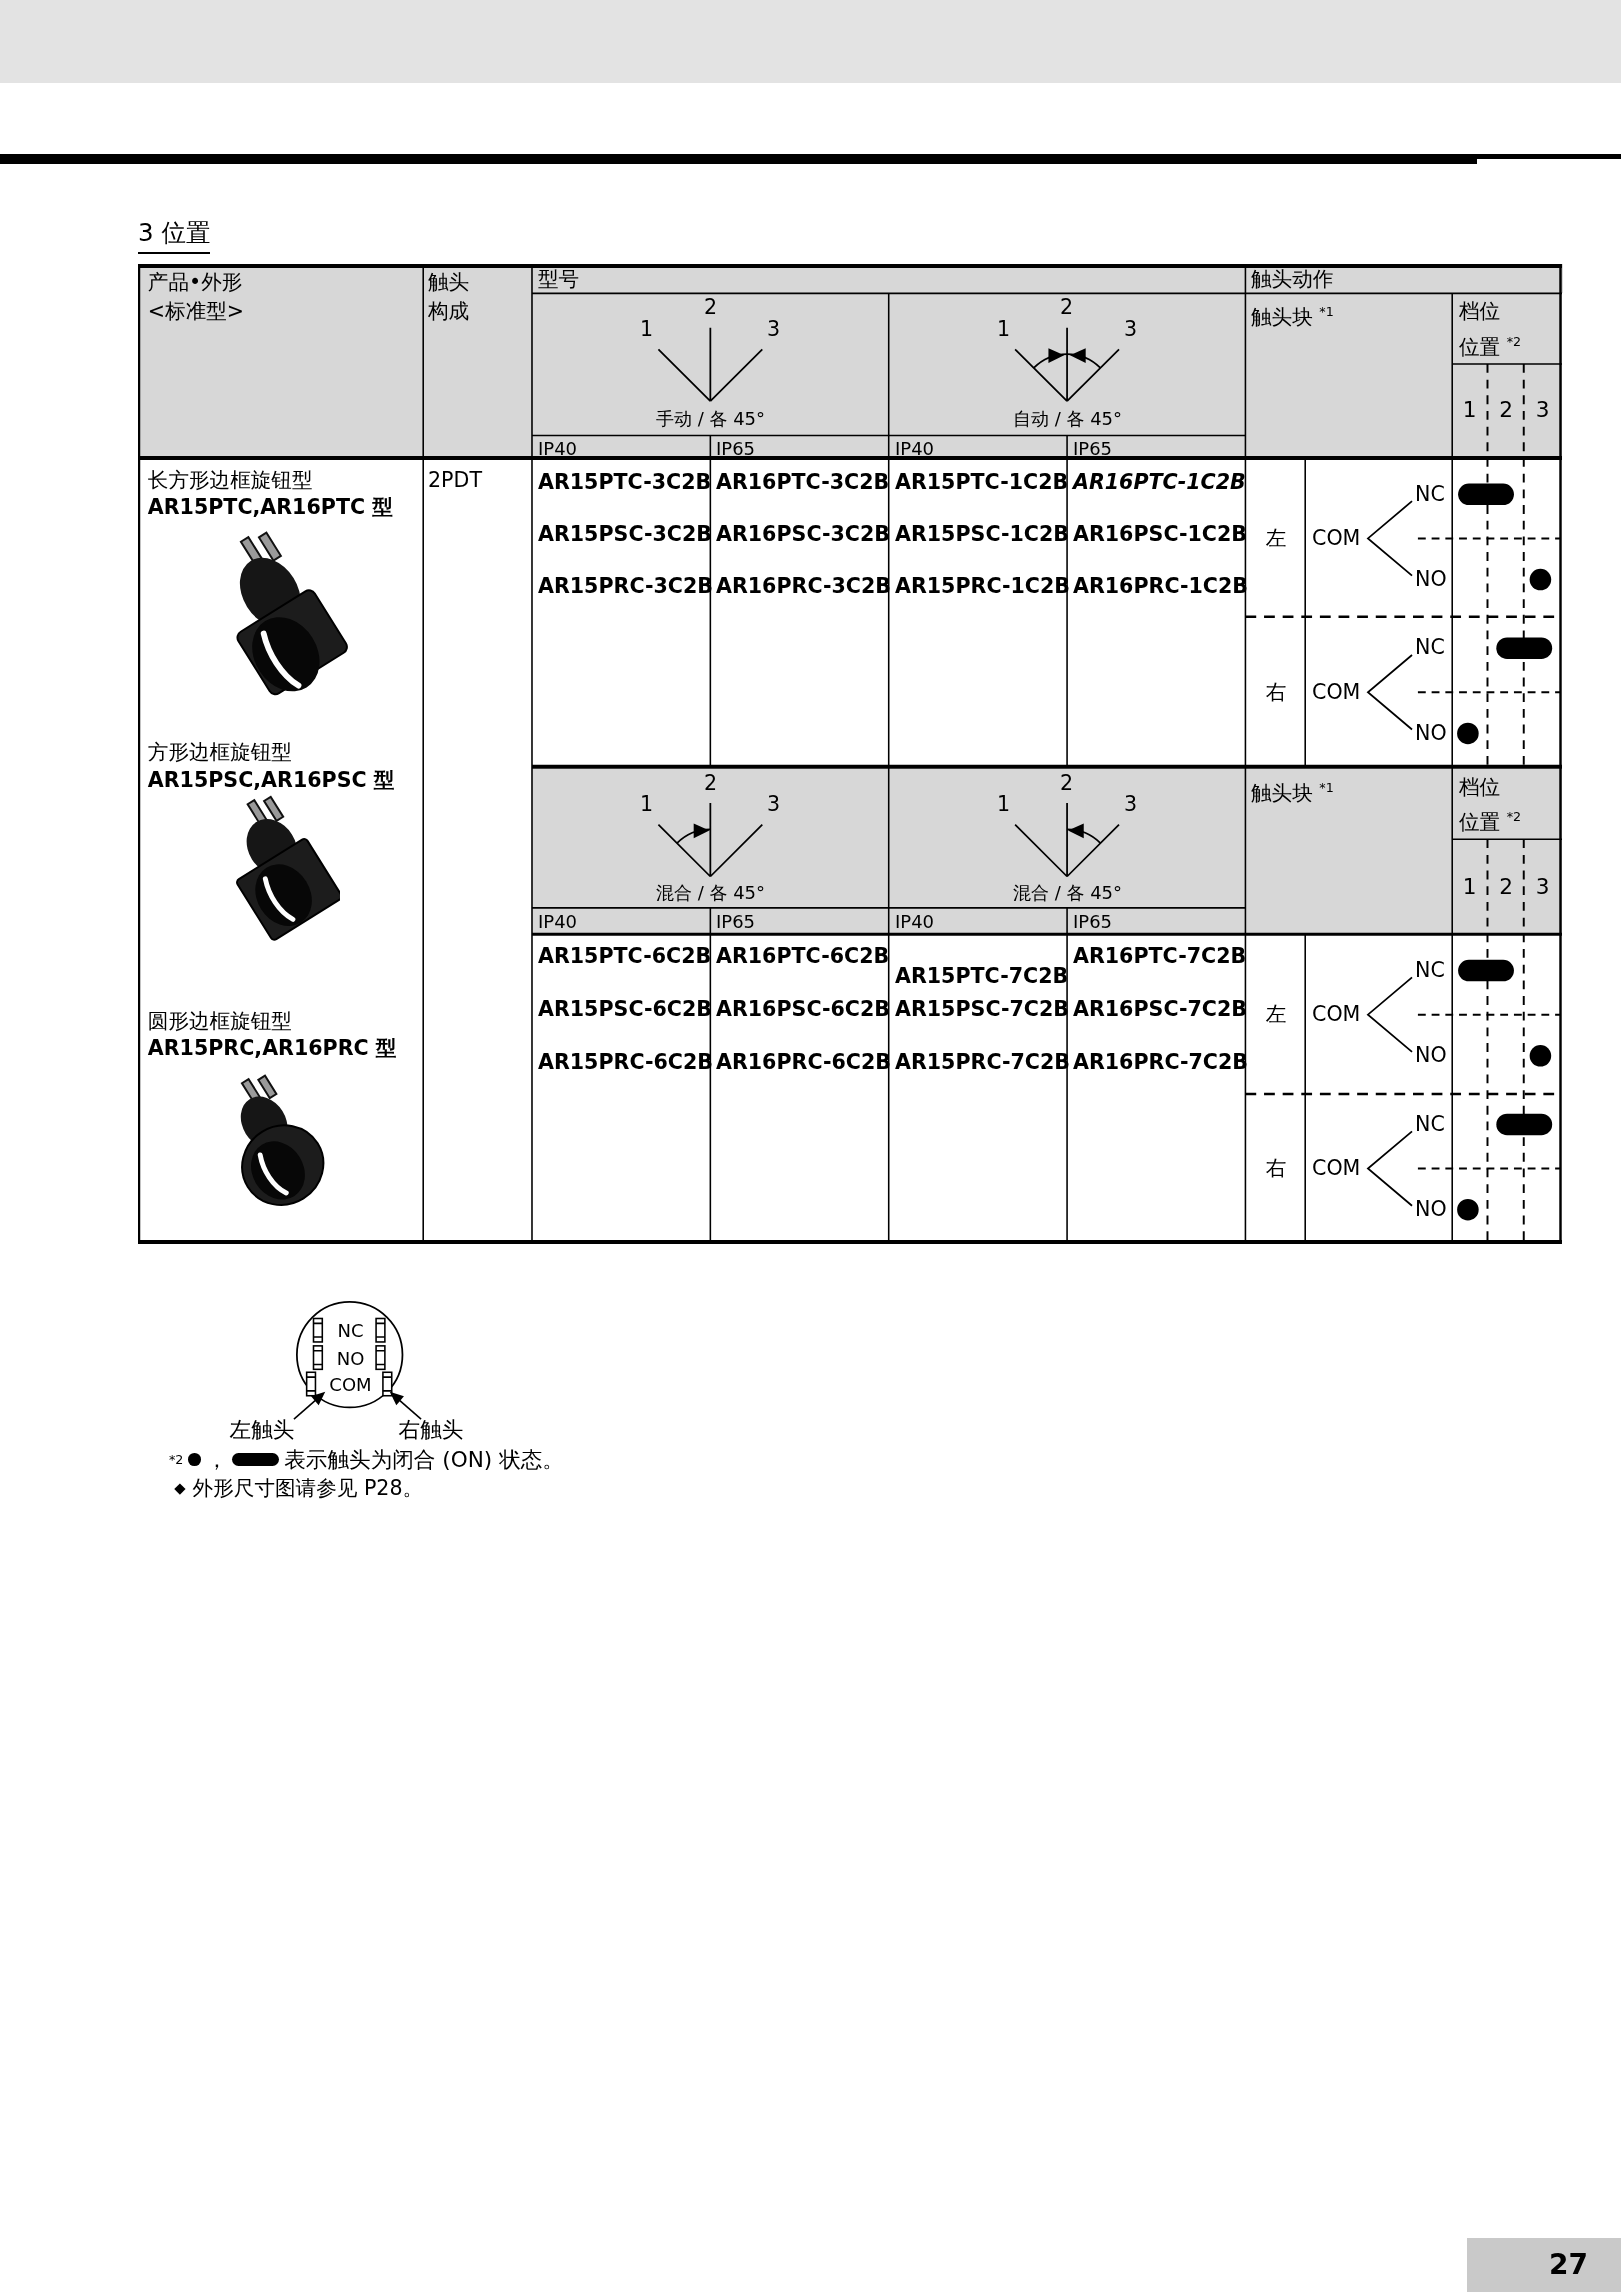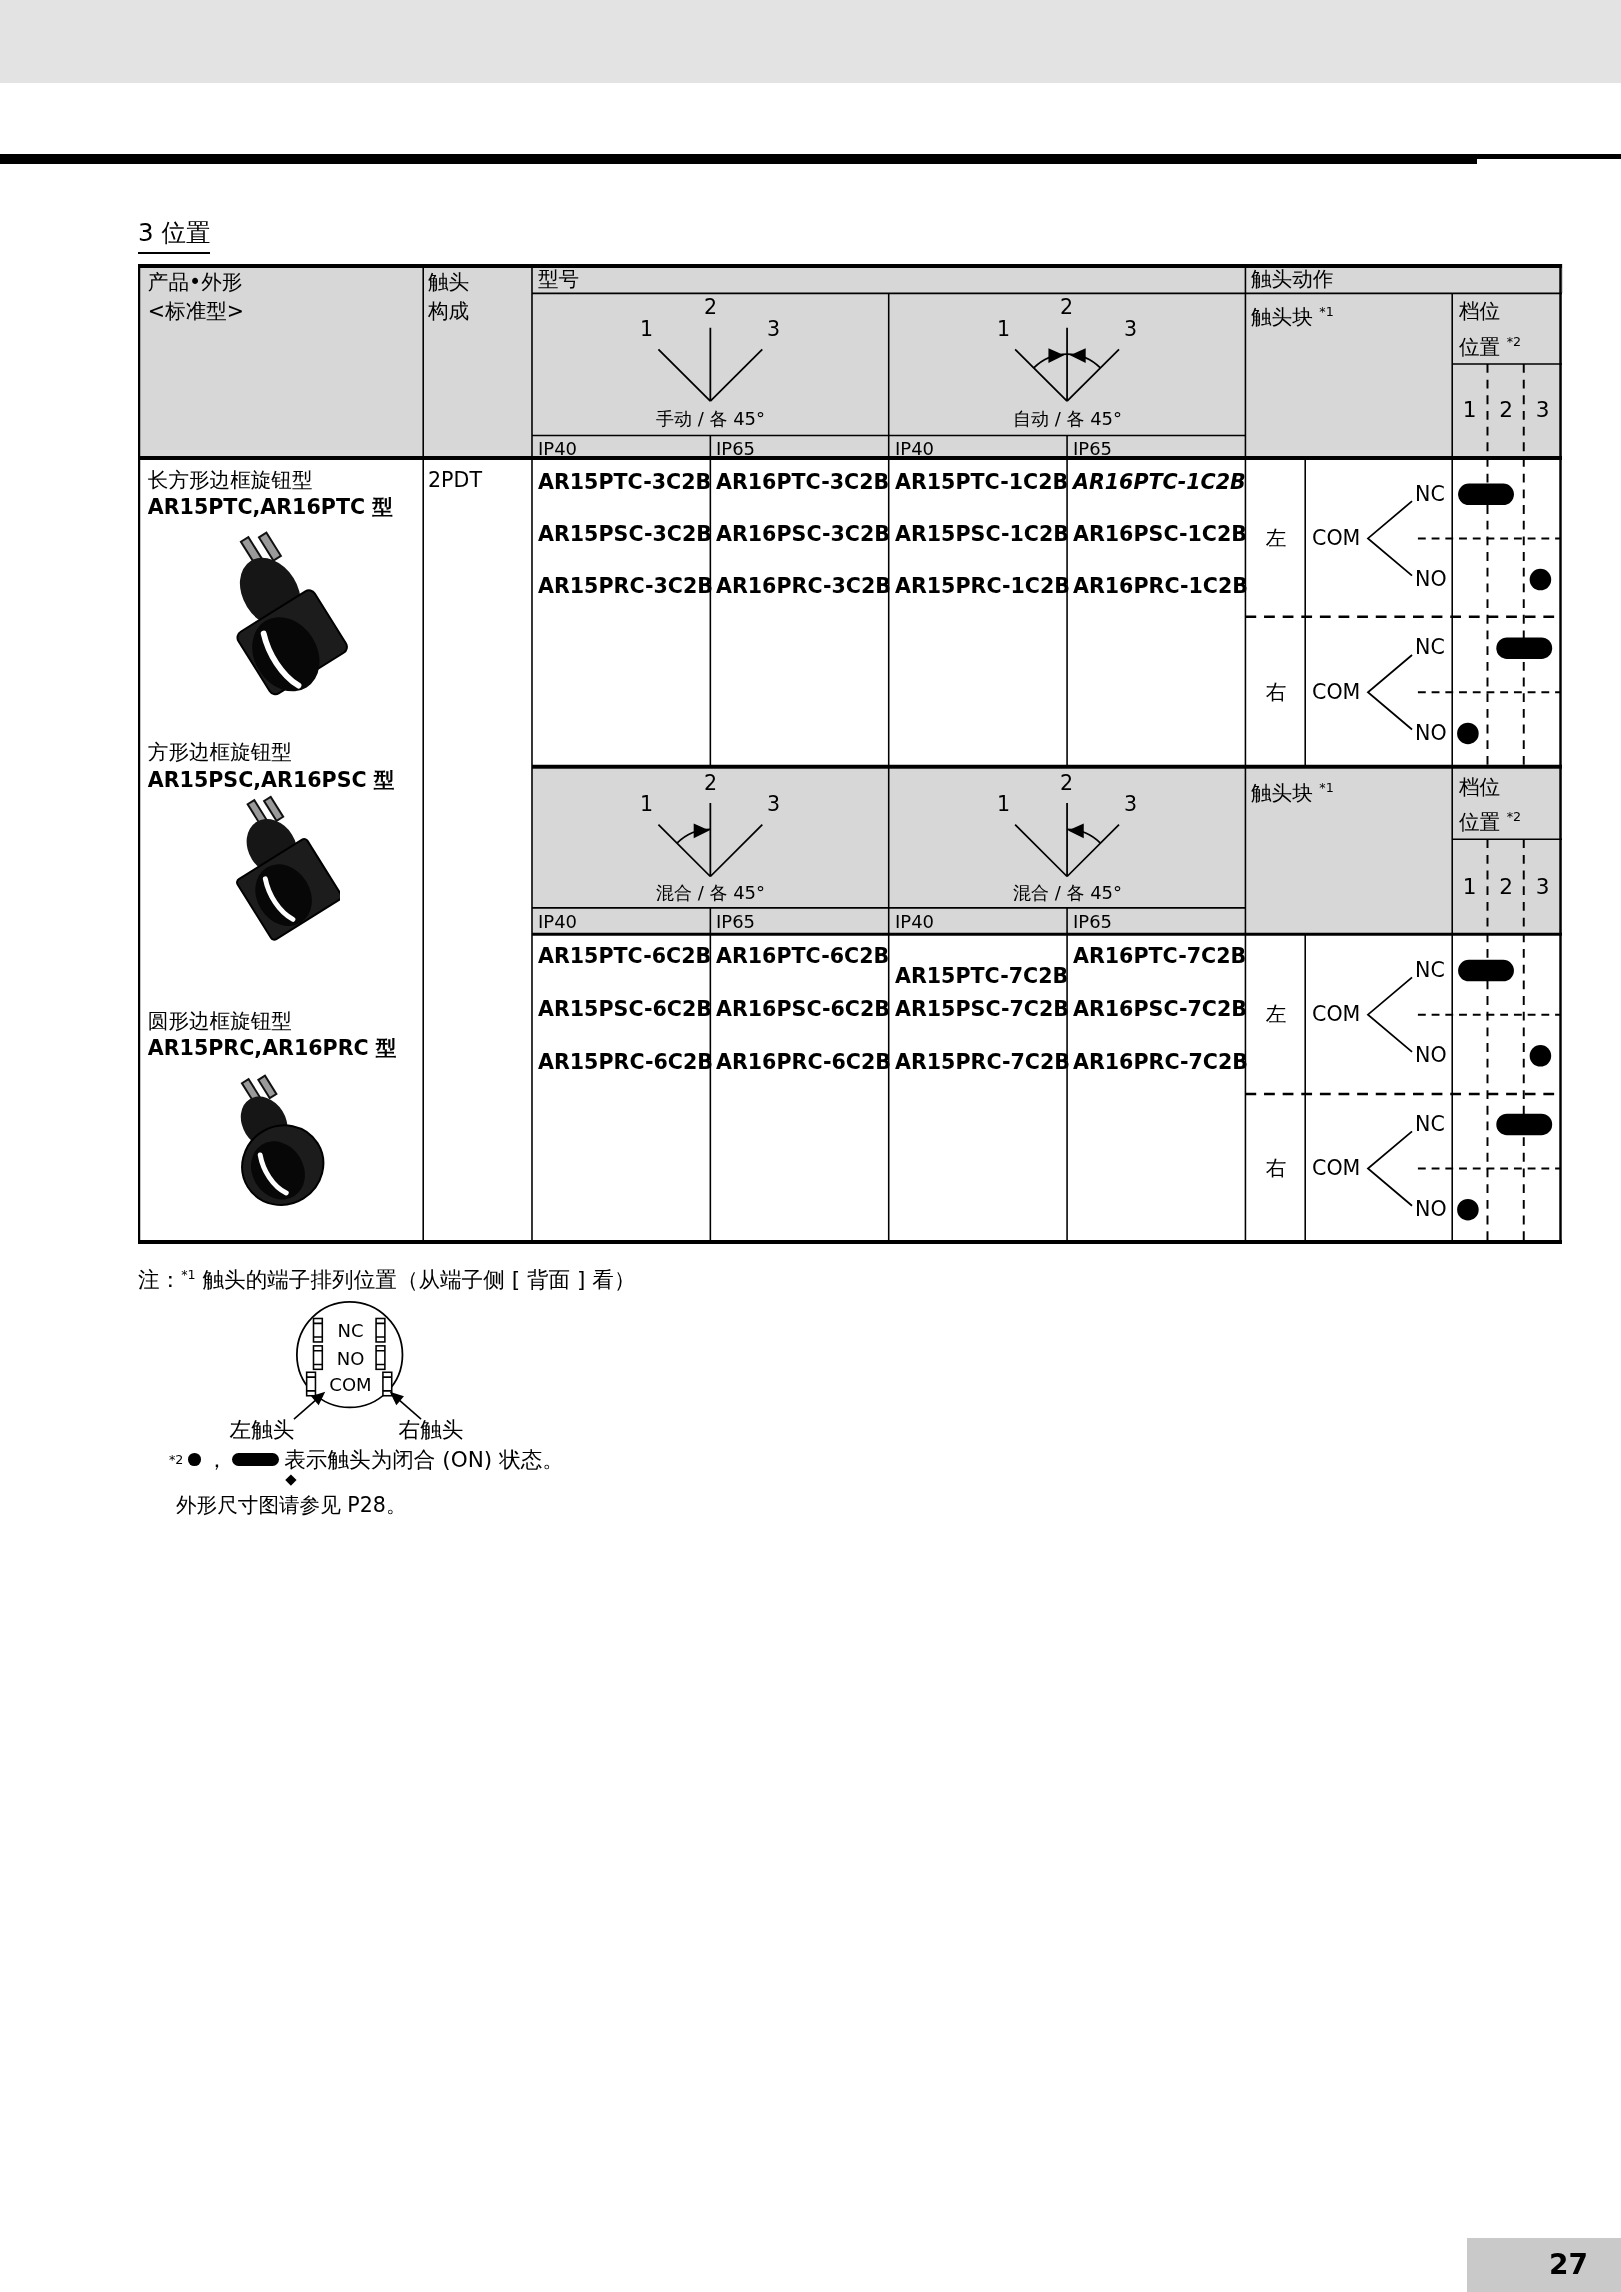--- a/index.html
+++ b/index.html
@@ -247,24 +247,20 @@
     <div class="abs t21" style="left:1174px;top:738px;">COM</div>
     <div class="abs t21" style="left:1277px;top:694px;">NC</div>
     <div class="abs t21" style="left:1277px;top:779px;">NO</div>
 
     <div class="abs t21 c" style="left:1108px;top:892px;width:60px;">右</div>
     <div class="abs t21" style="left:1174px;top:892px;">COM</div>
     <div class="abs t21" style="left:1277px;top:848px;">NC</div>
     <div class="abs t21" style="left:1277px;top:933px;">NO</div>
   </div>
 
-  <div class="abs t22" style="left:138px;top:1262px;">
-    <span>注：</span><sup>*1</sup>
-    <span>触头的端子排列位置（从端子侧 [ 背面 ] 看）</span>
-  </div>
 
   <svg class="abs" style="left:274px;top:1296px;" width="167" height="132" viewBox="0 0 170 135">
     <circle cx="77" cy="60" r="54" fill="#fff" stroke="#000" stroke-width="1.8"></circle>
     <g fill="#fff" stroke="#000" stroke-width="1.6">
       <rect x="40" y="23" width="9" height="24"></rect>
         <rect x="104" y="23" width="9" height="24"></rect>
       <rect x="40" y="51" width="9" height="24"></rect>
         <rect x="104" y="51" width="9" height="24"></rect>
       <rect x="33" y="78" width="9" height="24"></rect>
         <rect x="111" y="78" width="9" height="24"></rect>
@@ -284,21 +280,21 @@
   <div class="abs t22 c" style="left:386px;top:1417px;width:90px;">右触头</div>
 
   <div class="abs t22" style="left:169px;top:1447px;display:flex;align-items:center;gap:4.9px;">
     <sup style="align-self:flex-start;">*2</sup>
     <span class="dot"></span>
     <span>，</span>
     <span class="pill"></span>
     <span>表示触头为闭合 (ON) 状态。</span>
   </div>
 
-  <div class="abs t21" style="left:176px;top:1476px;display:flex;align-items:center;gap:8.8px;flex-direction:column;">
+  <div class="abs t21" style="left:176px;top:1476px;display:flex;align-items:center;gap:8.8px;">
     <span class="diamond"></span>
     <span>外形尺寸图请参见 P28。</span>
   </div>
 
   <div class="abs" style="left:1467px;top:2238px;width:154px;height:55px;background:#c9c9c9;">
     <div class="b" style="position:absolute;right:33px;top:9.8px;font-size:28px;">27</div>
   </div>
 
 </div>
 

